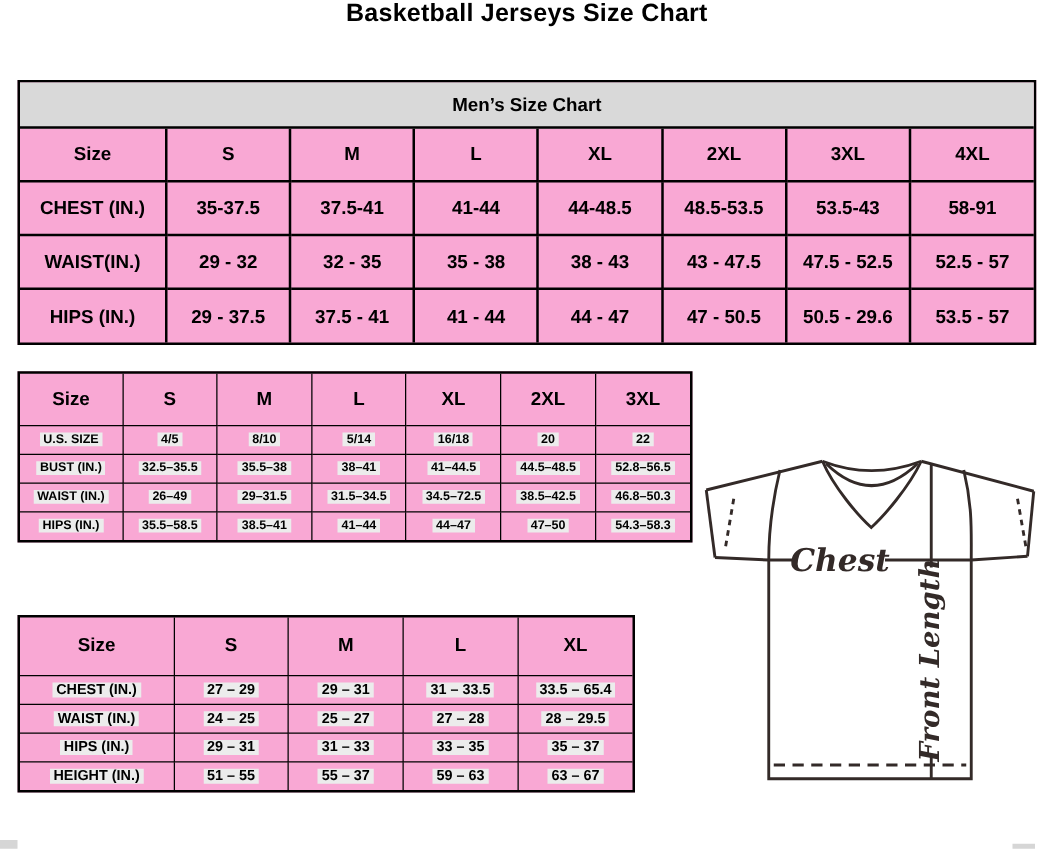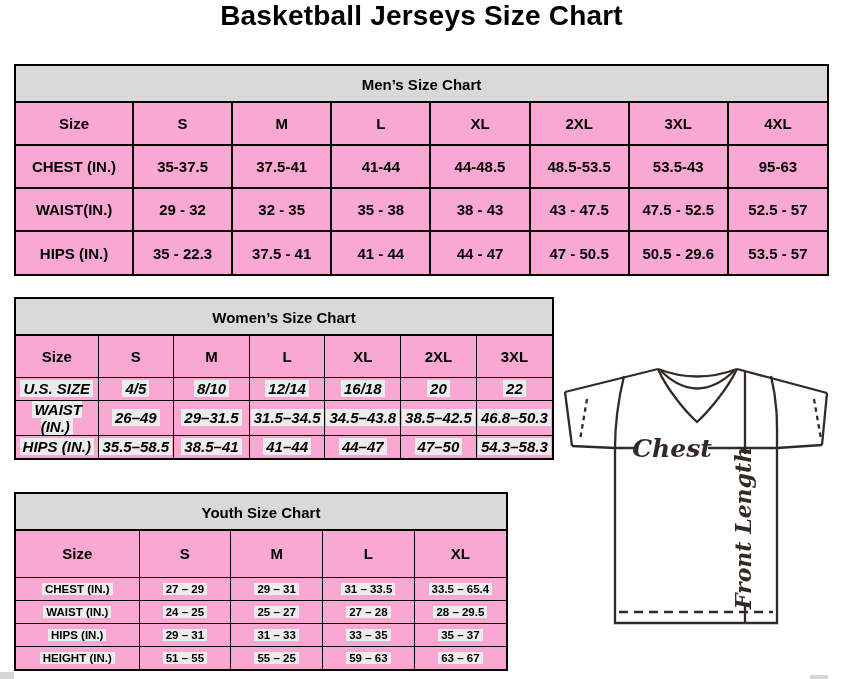--- a/index.html
+++ b/index.html
@@ -13,21 +13,21 @@
   html,body{width:843px;height:679px;}
   body{
     position:relative;
     background:#ffffff;
     font-family:"Liberation Sans", sans-serif;
     color:#000;
     overflow:hidden;
   }
   .page-title{
     position:absolute; left:0; top:7; width:843px;
-    text-align:center; font-size:28px; font-weight:700;
+    text-align:center; font-size:20px; font-weight:700;
     letter-spacing:0.2px;
   }
   .panel{
     position:absolute;
     border:2.5px solid var(--border);
     background:#f9a8d4;
   }
   .panel-caption{
     height:37px; line-height:37px;
     background:var(--hdr);
@@ -46,21 +46,21 @@
   }
   
   .mens{left:14px; top:64px; width:815px;}
   .mens th{font-size:15px;}
   .mens td{font-size:15px;}
   .mens thead tr{height:42px;}
   .mens tbody tr{height:43px;}
   
   .womens{left:14px; top:297px; width:540px;}
   .womens th{font-size:15px;}
-  .womens td{font-size:15px;font-style:italic;}
+  .womens td{font-size:10px;}
   .womens td,.womens th{border-width:1.5px;}
   .womens thead tr{height:41px;}
   .womens tbody tr{height:23px;}
   
   .youth{left:14px; top:492px; width:494px;}
   .youth th{font-size:15px;}
   .youth td{font-size:11.5px;}
   .youth td,.youth th{border-width:1.5px;}
   .youth thead tr{height:46px;}
   .youth tbody tr{height:23px;}
@@ -107,48 +107,47 @@
       </thead>
     <tbody>
         <tr>
           <td><span>CHEST (IN.)</span></td>
           <td><span>35-37.5</span></td>
           <td><span>37.5-41</span></td>
           <td><span>41-44</span></td>
           <td><span>44-48.5</span></td>
           <td><span>48.5-53.5</span></td>
           <td><span>53.5-43</span></td>
-          <td><span>95-63</span></td>
+          <td><span>58-91</span></td>
         </tr>
         <tr>
           <td><span>WAIST(IN.)</span></td>
           <td><span>29 - 32</span></td>
           <td><span>32 - 35</span></td>
           <td><span>35 - 38</span></td>
           <td><span>38 - 43</span></td>
           <td><span>43 - 47.5</span></td>
           <td><span>47.5 - 52.5</span></td>
           <td><span>52.5 - 57</span></td>
         </tr>
         <tr>
           <td><span>HIPS (IN.)</span></td>
-          <td><span>35 - 22.3</span></td>
+          <td><span>29 - 37.5</span></td>
           <td><span>37.5 - 41</span></td>
           <td><span>41 - 44</span></td>
           <td><span>44 - 47</span></td>
           <td><span>47 - 50.5</span></td>
           <td><span>50.5 - 29.6</span></td>
           <td><span>53.5 - 57</span></td>
         </tr>
       </tbody>
   </table>
 </div>
 
 <div class="panel womens">
-  <div class="panel-caption">Women’s Size Chart</div>
   <table class="hl-cells">
     <colgroup>
         <col style="width:82px">
         <col span="6">
       </colgroup>
     <thead>
         <tr>
           <th>Size</th>
           <th>S</th>
           <th>M</th>
@@ -156,49 +155,57 @@
           <th>XL</th>
           <th>2XL</th>
           <th>3XL</th>
         </tr>
       </thead>
     <tbody>
         <tr>
           <td><span>U.S. SIZE</span></td>
           <td><span>4/5</span></td>
           <td><span>8/10</span></td>
-          <td><span>12/14</span></td>
+          <td><span>5/14</span></td>
           <td><span>16/18</span></td>
           <td><span>20</span></td>
           <td><span>22</span></td>
+        </tr>
+        <tr>
+          <td><span>BUST (IN.)</span></td>
+          <td><span>32.5–35.5</span></td>
+          <td><span>35.5–38</span></td>
+          <td><span>38–41</span></td>
+          <td><span>41–44.5</span></td>
+          <td><span>44.5–48.5</span></td>
+          <td><span>52.8–56.5</span></td>
         </tr>
         <tr>
           <td><span>WAIST (IN.)</span></td>
           <td><span>26–49</span></td>
           <td><span>29–31.5</span></td>
           <td><span>31.5–34.5</span></td>
-          <td><span>34.5–43.8</span></td>
+          <td><span>34.5–72.5</span></td>
           <td><span>38.5–42.5</span></td>
           <td><span>46.8–50.3</span></td>
         </tr>
         <tr>
           <td><span>HIPS (IN.)</span></td>
           <td><span>35.5–58.5</span></td>
           <td><span>38.5–41</span></td>
           <td><span>41–44</span></td>
           <td><span>44–47</span></td>
           <td><span>47–50</span></td>
           <td><span>54.3–58.3</span></td>
         </tr>
       </tbody>
   </table>
 </div>
 
 <div class="panel youth">
-  <div class="panel-caption">Youth Size Chart</div>
   <table class="hl-cells">
     <colgroup>
         <col style="width:123px">
         <col span="4">
       </colgroup>
     <thead>
         <tr>
           <th>Size</th>
           <th>S</th>
           <th>M</th>
@@ -224,21 +231,21 @@
         <tr>
           <td><span>HIPS (IN.)</span></td>
           <td><span>29 – 31</span></td>
           <td><span>31 – 33</span></td>
           <td><span>33 – 35</span></td>
           <td><span>35 – 37</span></td>
         </tr>
         <tr>
           <td><span>HEIGHT (IN.)</span></td>
           <td><span>51 – 55</span></td>
-          <td><span>55 – 25</span></td>
+          <td><span>55 – 37</span></td>
           <td><span>59 – 63</span></td>
           <td><span>63 – 67</span></td>
         </tr>
       </tbody>
   </table>
 </div>
 
 <svg class="jersey-diagram" viewBox="0 0 286 316">
   <g>
 

